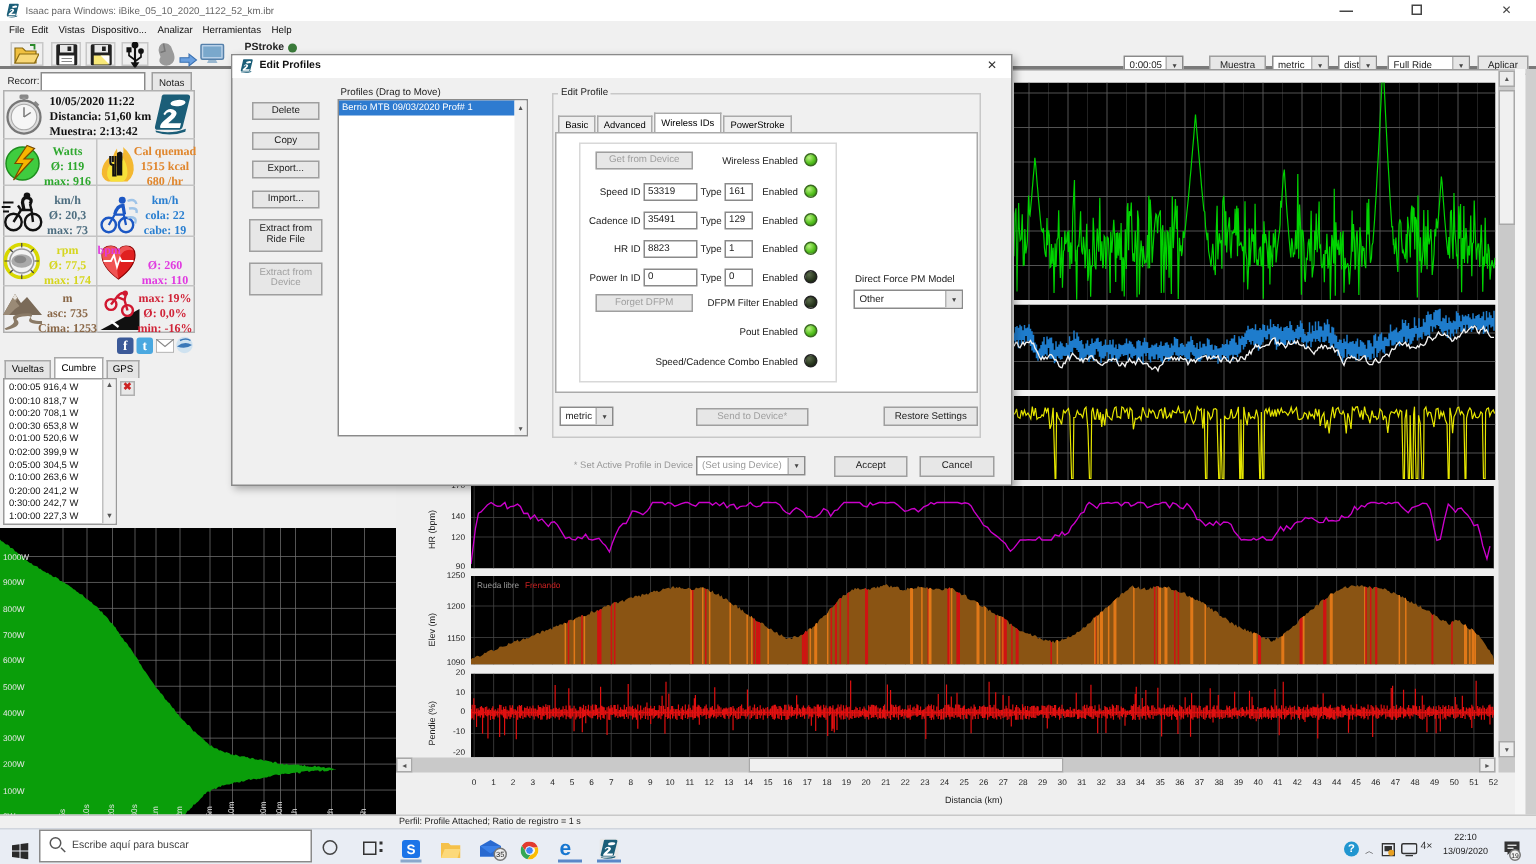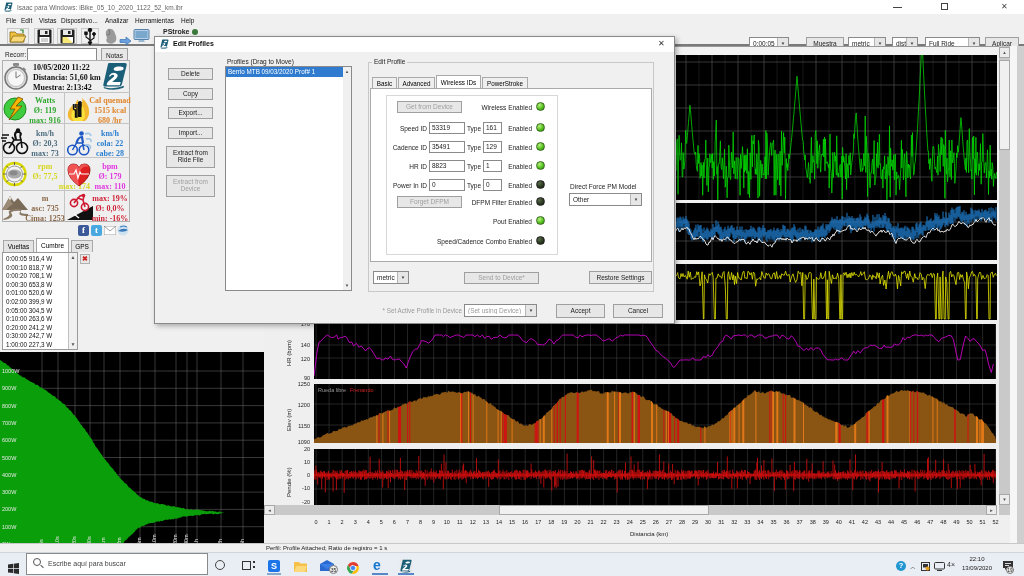--- a/index.html
+++ b/index.html
@@ -186,21 +186,21 @@
 <circle cx="18" cy="22" r="4.8" stroke-width="1.6"></circle>
 <path d="M6.5 22 L10.5 15 L16.5 15 L18 22" stroke-width="1.5"></path>
 <path d="M10.5 15 Q12 9 16 9 L17 15" stroke-width="2.2"></path>
 <circle cx="15.5" cy="5.5" r="2.3" fill="#1c57c4" stroke="none"></circle>
 <path d="M19 6 Q24 4 25 8 M20 11 Q26 10 25 14 M19 17 Q26 16 24 21" stroke="#9fc4e8" stroke-width="1.6"></path>
 </g>
     </svg></div>
 <div class="abs" style="left:64px;top:129px">
     <div class="abs serif" style="left:1px;top:0px;width:90px;text-align:center;font-size:8px;color:#2a7fd0;white-space:nowrap">km/h</div>
     <div class="abs serif" style="left:1px;top:10px;width:90px;text-align:center;font-size:8px;color:#2a7fd0;white-space:nowrap">cola: 22</div>
-    <div class="abs serif" style="left:1px;top:20px;width:90px;text-align:center;font-size:8px;color:#2a7fd0;white-space:nowrap">cabe: 28</div>
+    <div class="abs serif" style="left:1px;top:20px;width:90px;text-align:center;font-size:8px;color:#2a7fd0;white-space:nowrap">cabe: 19</div>
   </div>
 
 <div class="abs" style="left:2px;top:161px"><svg width="25" height="26" viewBox="0 0 25 26">
 <circle cx="12.5" cy="13" r="11" fill="#f3f3f3" stroke="#d8d800" stroke-width="2.4"></circle>
 <circle cx="12.5" cy="13" r="8" fill="none" stroke="#999" stroke-width="1"></circle>
 <ellipse cx="12.5" cy="13" rx="7" ry="4.5" fill="#aaa"></ellipse>
 <ellipse cx="11.5" cy="12" rx="4" ry="2.5" fill="#888"></ellipse>
 <g stroke="#444" stroke-width="0.8">
 <line x1="12.5" y1="1" x2="12.5" y2="4"></line>
         <line x1="12.5" y1="22" x2="12.5" y2="25"></line>
@@ -208,30 +208,30 @@
         <line x1="21" y1="13" x2="24" y2="13"></line>
 <line x1="4.5" y1="5" x2="6.5" y2="7"></line>
         <line x1="18.5" y1="19" x2="20.5" y2="21"></line>
 <line x1="20.5" y1="5" x2="18.5" y2="7"></line>
         <line x1="6.5" y1="19" x2="4.5" y2="21"></line>
 </g>
     </svg></div>
 <div class="abs" style="left:0px;top:162px">
     <div class="abs serif" style="left:0px;top:0px;width:90px;text-align:center;font-size:8px;color:#d6d620;white-space:nowrap">rpm</div>
     <div class="abs serif" style="left:0px;top:10px;width:90px;text-align:center;font-size:8px;color:#d6d620;white-space:nowrap">Ø: 77,5</div>
-    <div class="abs serif" style="left:0px;top:20px;width:90px;text-align:right;font-size:8px;color:#d6d620;white-space:nowrap">max: 174</div>
+    <div class="abs serif" style="left:0px;top:20px;width:90px;text-align:center;font-size:8px;color:#d6d620;white-space:nowrap">max: 174</div>
   </div>
 <div class="abs" style="left:66px;top:162px"><svg width="26" height="25" viewBox="0 0 26 25">
 <path d="M13 24 Q2 16 2 8 Q2 2 8 2 Q12 2 13 6 Q14 2 18 2 Q24 2 24 8 Q24 16 13 24 Z" fill="#e02020" stroke="#8a0000" stroke-width="0.8"></path>
 <path d="M13 24 Q2 16 2 8 Q2 2 8 2 Q12 2 13 6 Q14 2 18 2 Q21 2 23 5 Q17 3 14 9 Q11 15 13 24 Z" fill="#f26060" opacity="0.8"></path>
 <path d="M3 12 L8 12 L10 8 L12 16 L14 10 L15 12 L23 12" stroke="#fff" stroke-width="1.2" fill="none"></path>
 </svg></div>
 <div class="abs" style="left:64px;top:162px">
-    <div class="abs serif" style="left:1px;top:0px;width:90px;text-align:center;font-size:8px;color:#e03ae0;white-space:nowrap">bpm</div>
-    <div class="abs serif" style="left:1px;top:10px;width:90px;text-align:center;font-size:8px;color:#e03ae0;white-space:nowrap">Ø: 179</div>
+    <div class="abs serif" style="left:1px;top:0px;width:90px;font-size:8px;color:#e03ae0;white-space:nowrap">bpm</div>
+    <div class="abs serif" style="left:1px;top:10px;width:90px;text-align:center;font-size:8px;color:#e03ae0;white-space:nowrap">Ø: 260</div>
     <div class="abs serif" style="left:1px;top:20px;width:90px;text-align:center;font-size:8px;color:#e03ae0;white-space:nowrap">max: 110</div>
   </div>
 
 <div class="abs" style="left:1px;top:192px"><svg width="28" height="28" viewBox="0 0 28 28">
 <path d="M1 18 L9 4 L13 10 L17 6 L27 18 Z" fill="#7a6a58"></path>
 <path d="M9 4 L11 7 L9.5 9 L12 12 L9 14 L5 18 L1 18 Z" fill="#9a8a76"></path>
 <path d="M9 4 L10.5 6.5 L9 8 L7.5 6.5 Z" fill="#e8e4de"></path>
 <path d="M2 27 Q10 24 8 21 Q6 18 14 17 Q22 16 20 19 Q18 22 27 22 L27 24 Q16 24 19 20 Q21 18 14 19 Q8 20 11 22 Q13 26 3 28 Z" fill="#8a7a66"></path>
 </svg></div>
 <div class="abs" style="left:0px;top:194px">

